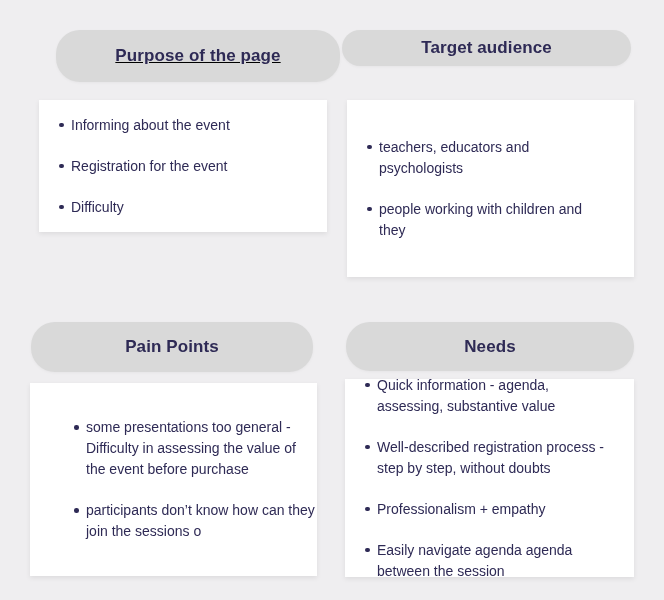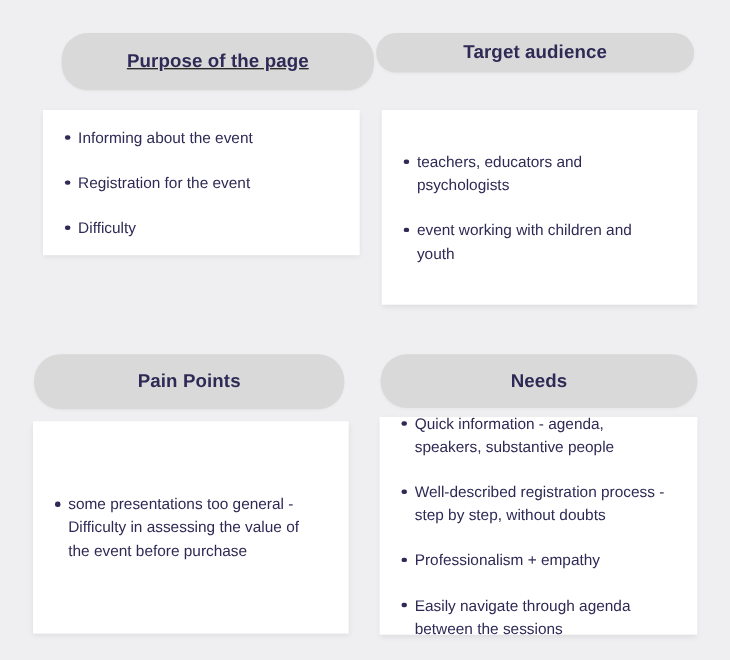--- a/index.html
+++ b/index.html
@@ -66,21 +66,21 @@
     height: 4.5px;
     border-radius: 50%;
     background: var(--text);
   }
   
   .pill-tl { left: 56px;  top: 30px;  width: 284px; height: 52px; text-decoration: underline; }
   .card-tl { left: 39px;  top: 100px; width: 288px; height: 132px; }
   .pill-tr { left: 342px; top: 30px;  width: 289px; height: 36px; }
   .card-tr { left: 347px; top: 100px; width: 287px; height: 177px; }
   .pill-bl { left: 31px;  top: 322px; width: 282px; height: 50px; }
-  .card-bl { left: 30px;  top: 383px; width: 287px; height: 193px; }
+  .card-bl { left: 30px;  top: 383px; width: 287px; height: 193px; padding-left: 24px; }
   .pill-br { left: 346px; top: 322px; width: 288px; height: 49px; }
   .card-br { left: 345px; top: 379px; width: 289px; height: 198px; }
 </style>
 </head>
 <body>
 
 <div class="page">
 
   <div class="pill pill-tl">
     <span class="title">Purpose of the page</span>
@@ -92,38 +92,39 @@
         <li>Difficulty</li>
       </ul>
   </div>
 
   <div class="pill pill-tr">
     <span class="title">Target audience</span>
   </div>
   <div class="card card-tr">
     <ul>
         <li>teachers, educators and psychologists</li>
-        <li>event working with children and youth</li>
+        <li>people working with children and they</li>
       </ul>
   </div>
 
   <div class="pill pill-bl">
     <span class="title">Pain Points</span>
   </div>
   <div class="card card-bl">
     <ul>
         <li>some presentations too general - Difficulty in assessing the value of the event before purchase</li>
+        <li>participants don’t know how can they join the sessions o</li>
       </ul>
   </div>
 
   <div class="pill pill-br">
     <span class="title">Needs</span>
   </div>
   <div class="card card-br">
     <ul>
-        <li>Quick information - agenda, speakers, substantive people</li>
+        <li>Quick information - agenda, assessing, substantive value</li>
         <li>Well-described registration process - step by step, without doubts</li>
         <li>Professionalism + empathy</li>
-        <li>Easily navigate through agenda between the sessions</li>
+        <li>Easily navigate agenda agenda between the session</li>
       </ul>
   </div>
 
 </div>
 
 </body></html>

